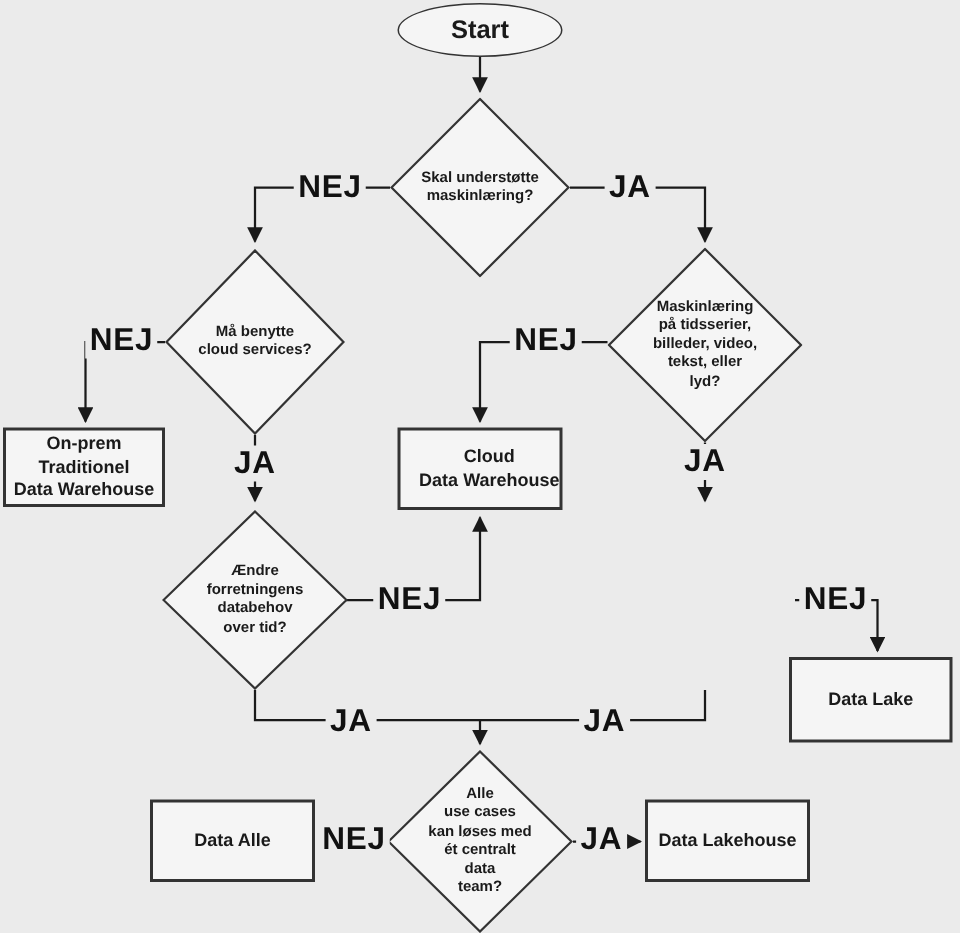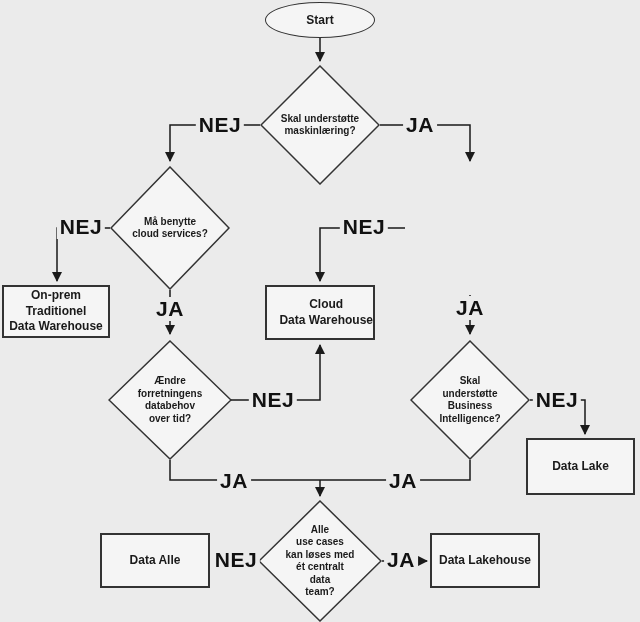--- a/index.html
+++ b/index.html
@@ -1,21 +1,21 @@
 <!DOCTYPE html>
 <html><head>
 <meta charset="utf-8">
 <style>
   html,body{margin:0;padding:0;}
   body{background:#ebebeb;font-family:"Liberation Sans",sans-serif;}
   .canvas{position:relative;width:640px;height:622px;background:#ebebeb;overflow:hidden;}
   .connectors{position:absolute;left:0;top:0;}
   .node{position:absolute;display:flex;align-items:center;justify-content:center;
         text-align:center;color:#1a1a1a;font-weight:bold;box-sizing:border-box;}
-  .ellipse{background:#f5f5f5;border:1.5px solid #333;border-radius:50%;font-size:12px;}
+  .ellipse{background:#f5f5f5;border:1.5px solid #333;border-radius:50%;font-size:17px;}
   .box{background:#f5f5f5;border:2px solid #333;font-size:12px;line-height:1.3;white-space:pre-line;}
   .diamond{background:transparent;}
   .diamond .dshape{position:absolute;left:0;top:0;}
   .diamond .dtext{position:relative;font-size:10px;line-height:1.25;white-space:pre-line;}
   .edge-label{position:absolute;transform:translate(-50%,-50%);background:#ebebeb;
               padding:0 3px;font-weight:bold;font-size:21px;color:#111;letter-spacing:0.5px;}
 </style>
 </head>
 <body>
 
@@ -68,30 +68,31 @@
   <div class="node diamond" style="left:108px;top:340px;width:124px;height:120px;">
     <svg class="dshape" width="124" height="120">
       <polygon points="62,1 123,60 62,119 1,60" fill="#f5f5f5" stroke="#333" stroke-width="1.5"></polygon>
     </svg>
     <div class="dtext">Ændre
 forretningens
 databehov
 over tid?</div>
   </div>
 
+  <div class="node diamond" style="left:405px;top:165px;width:130px;height:130px;">
+    <svg class="dshape" width="130" height="130">
+      <polygon points="65,1 129,65 65,129 1,65" fill="#f5f5f5" stroke="#333" stroke-width="1.5"></polygon>
+    </svg>
+    <div class="dtext">Maskinlæring
+på tidsserier,
+billeder, video,
+tekst, eller
+lyd?</div>
+  </div>
 
-  <div class="node diamond" style="left:410px;top:340px;width:120px;height:120px;">
-    <svg class="dshape" width="120" height="120">
-      <polygon points="60,1 119,60 60,119 1,60" fill="#f5f5f5" stroke="#333" stroke-width="1.5"></polygon>
-    </svg>
-    <div class="dtext">Skal
-understøtte
-Business
-Intelligence?</div>
-  </div>
 
   <div class="node diamond" style="left:258px;top:500px;width:124px;height:122px;">
     <svg class="dshape" width="124" height="122">
       <polygon points="62,1 123,61 62,121 1,61" fill="#f5f5f5" stroke="#333" stroke-width="1.5"></polygon>
     </svg>
     <div class="dtext">Alle
 use cases
 kan løses med
 ét centralt
 data

